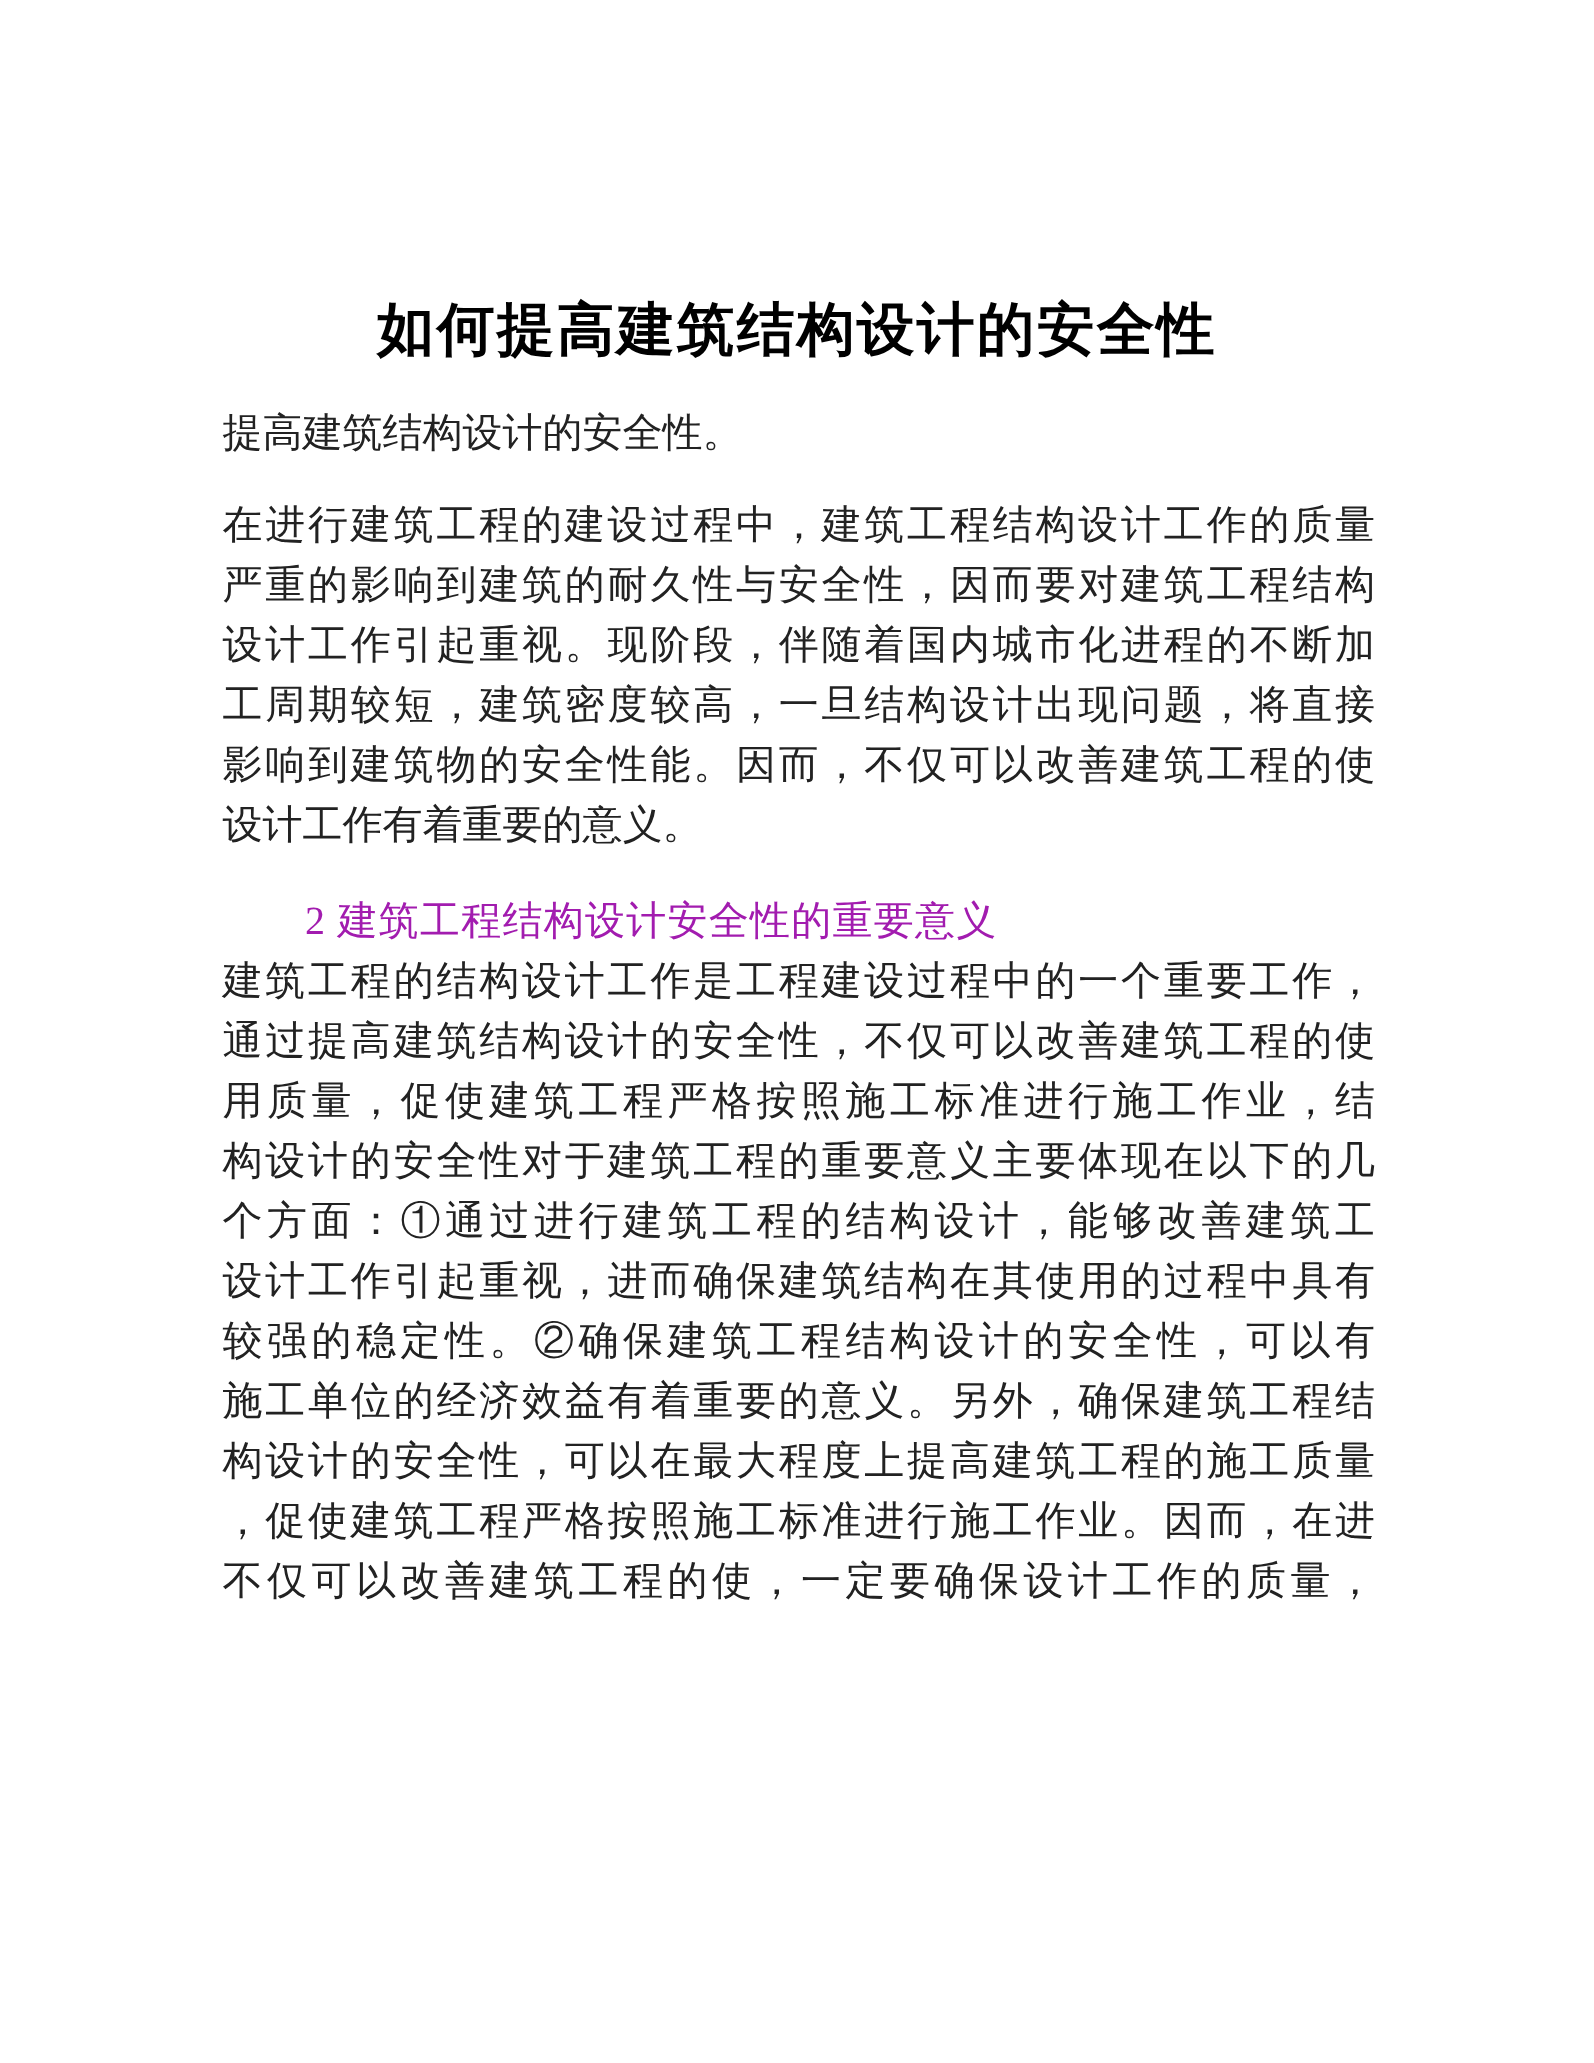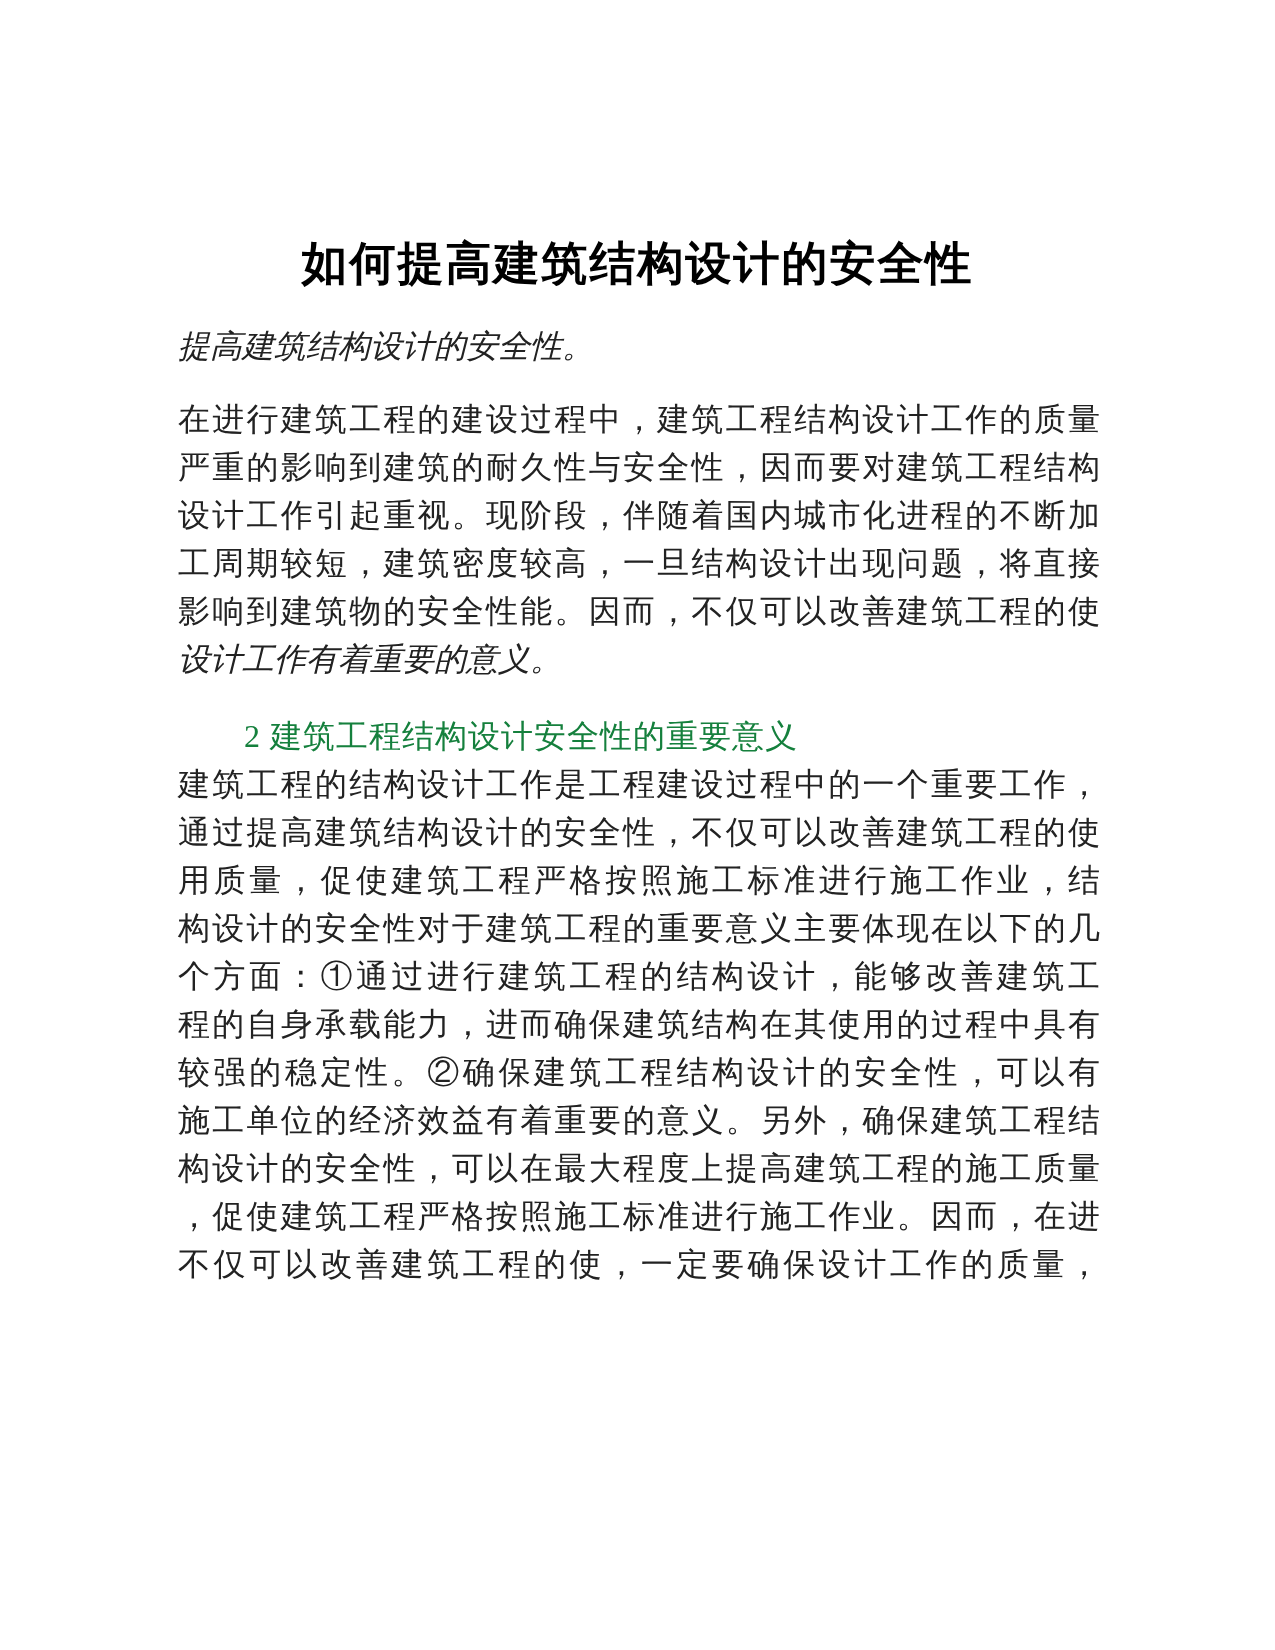--- a/index.html
+++ b/index.html
@@ -47,29 +47,28 @@
   .line {
     height: 48px;
     text-align: justify;
     text-align-last: justify;
     text-justify: inter-character;
     white-space: nowrap;
   }
   .line.short {
     text-align: center;
     text-align-last: left;
-    font-style: italic;
   }
   .section-heading {
     margin: 29px 0 0 0;
     padding-left: 66px;
     height: 48px;
     font-size: 32px;
     line-height: 48px;
-    color: #15803d;
+    color: #a21caf;
     letter-spacing: 1px;
     white-space: nowrap;
   }
 </style>
 </head>
 <body>
 
 <div class="page">
   <h1 class="doc-title">如何提高建筑结构设计的安全性</h1>
   <div class="doc-body">
@@ -84,21 +83,21 @@
         <div class="line">影响到建筑物的安全性能。因而，不仅可以改善建筑工程的使</div>
         <div class="line short">设计工作有着重要的意义。</div>
       </div>
       <div class="section-heading">2 建筑工程结构设计安全性的重要意义</div>
       <div class="paragraph">
         <div class="line">建筑工程的结构设计工作是工程建设过程中的一个重要工作，</div>
         <div class="line">通过提高建筑结构设计的安全性，不仅可以改善建筑工程的使</div>
         <div class="line">用质量，促使建筑工程严格按照施工标准进行施工作业，结</div>
         <div class="line">构设计的安全性对于建筑工程的重要意义主要体现在以下的几</div>
         <div class="line">个方面：①通过进行建筑工程的结构设计，能够改善建筑工</div>
-        <div class="line">程的自身承载能力，进而确保建筑结构在其使用的过程中具有</div>
+        <div class="line">设计工作引起重视，进而确保建筑结构在其使用的过程中具有</div>
         <div class="line">较强的稳定性。②确保建筑工程结构设计的安全性，可以有</div>
         <div class="line">施工单位的经济效益有着重要的意义。另外，确保建筑工程结</div>
         <div class="line">构设计的安全性，可以在最大程度上提高建筑工程的施工质量</div>
         <div class="line">，促使建筑工程严格按照施工标准进行施工作业。因而，在进</div>
         <div class="line">不仅可以改善建筑工程的使，一定要确保设计工作的质量，</div>
       </div>
     </div>
 </div>
 
 </body></html>

